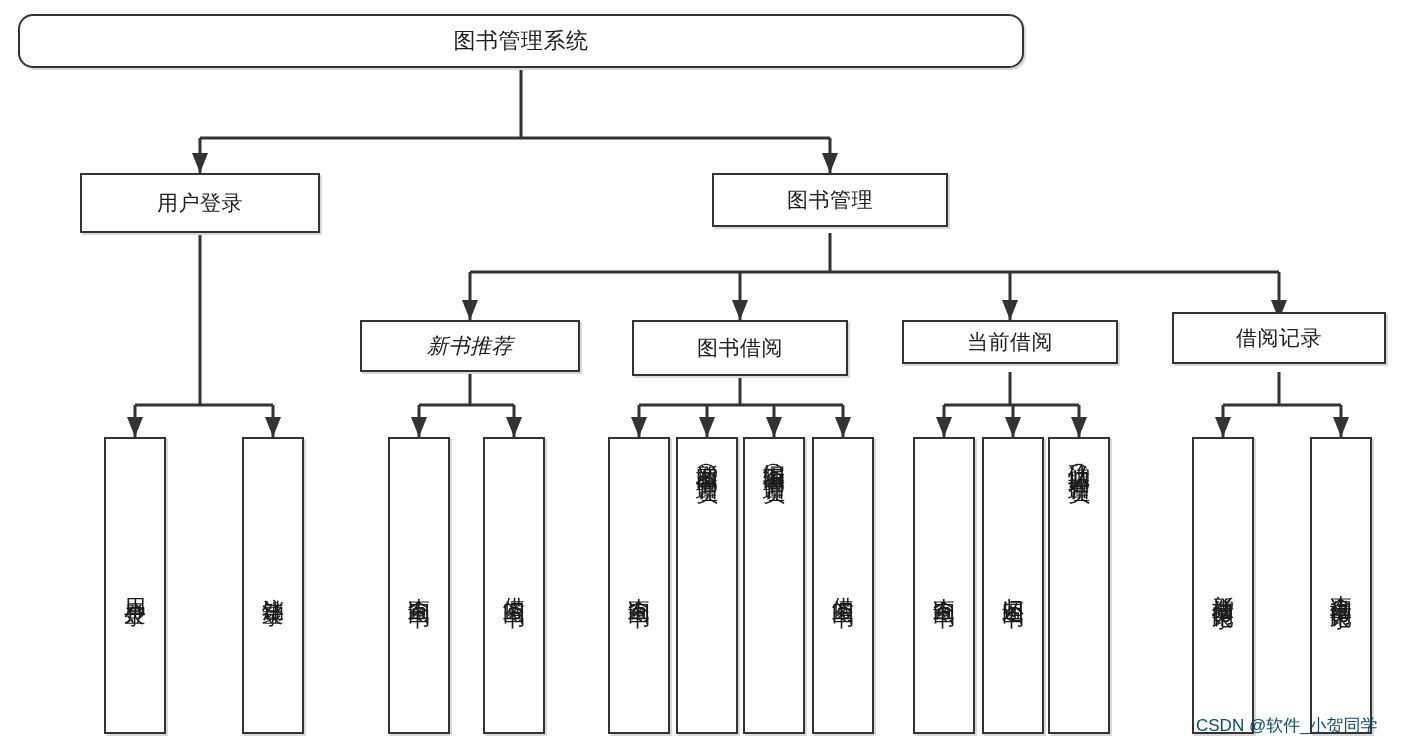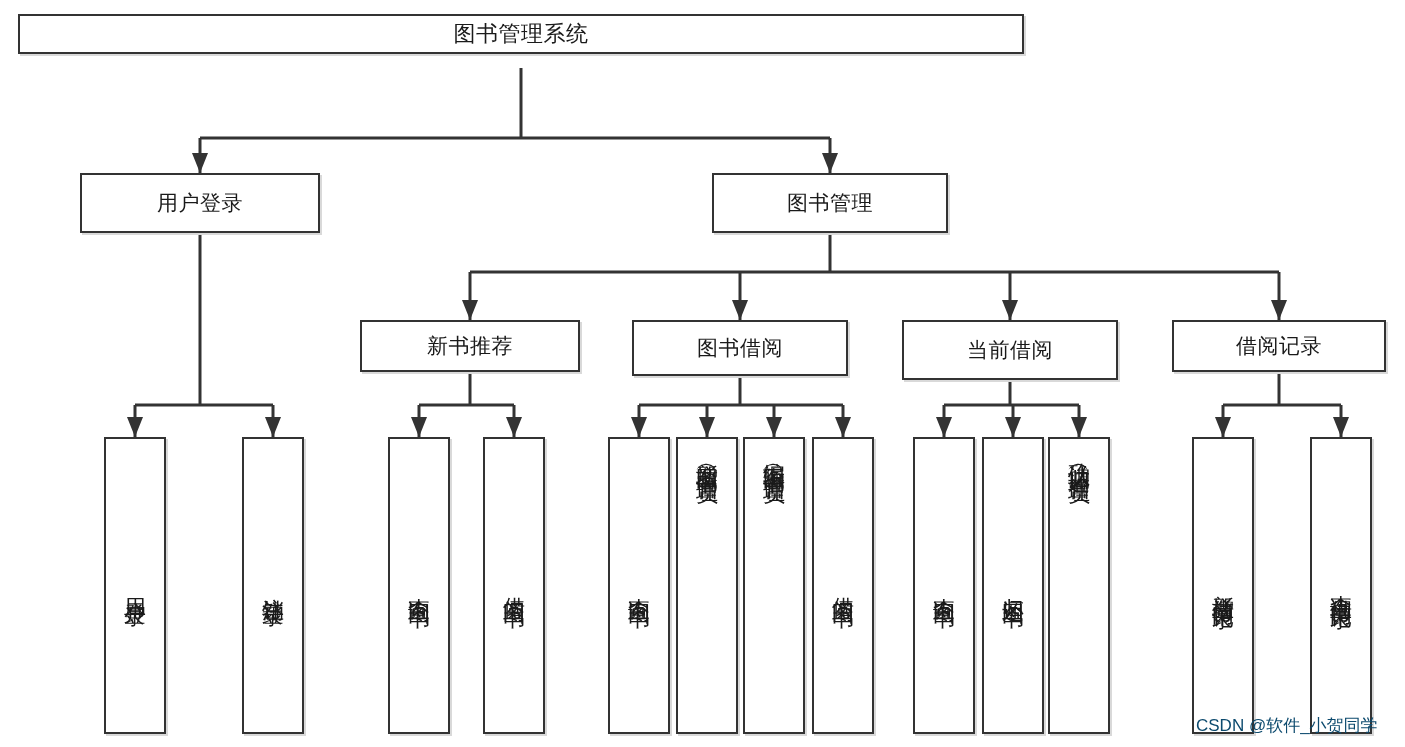--- a/index.html
+++ b/index.html
@@ -125,39 +125,39 @@
       <line x1="1079" y1="405" x2="1079" y2="437" stroke="#333333" stroke-width="3"></line>
       <polygon points="1071,417 1087,417 1079,437" fill="#333333"></polygon>
       <line x1="1279" y1="372" x2="1279" y2="405" stroke="#333333" stroke-width="3"></line>
       <line x1="1223" y1="405" x2="1341" y2="405" stroke="#333333" stroke-width="3"></line>
       <line x1="1223" y1="405" x2="1223" y2="437" stroke="#333333" stroke-width="3"></line>
       <polygon points="1215,417 1231,417 1223,437" fill="#333333"></polygon>
       <line x1="1341" y1="405" x2="1341" y2="437" stroke="#333333" stroke-width="3"></line>
       <polygon points="1333,417 1349,417 1341,437" fill="#333333"></polygon>
     </svg>
   <div id="node-layer">
-      <div class="node horiz root" style="left: 18px; top: 14px; width: 1006px; height: 40px;">
+      <div class="node horiz root" style="left: 18px; top: 14px; width: 1006px; height: 54px; border-radius: 15px;">
         <span class="node-label">图书管理系统</span>
       </div>
       <div class="node horiz" style="left: 80px; top: 173px; width: 240px; height: 60px;">
         <span class="node-label">用户登录</span>
       </div>
-      <div class="node horiz" style="left: 712px; top: 173px; width: 236px; height: 60px;">
+      <div class="node horiz" style="left: 712px; top: 173px; width: 236px; height: 54px;">
         <span class="node-label">图书管理</span>
       </div>
-      <div class="node horiz" style="left: 360px; top: 320px; width: 220px; height: 52px;">
+      <div class="node horiz" style="left: 360px; top: 320px; width: 220px; height: 52px; font-style: italic;">
         <span class="node-label">新书推荐</span>
       </div>
       <div class="node horiz" style="left: 632px; top: 320px; width: 216px; height: 56px;">
         <span class="node-label">图书借阅</span>
       </div>
-      <div class="node horiz" style="left: 902px; top: 320px; width: 216px; height: 60px;">
+      <div class="node horiz" style="left: 902px; top: 320px; width: 216px; height: 44px;">
         <span class="node-label">当前借阅</span>
       </div>
-      <div class="node horiz" style="left: 1172px; top: 320px; width: 214px; height: 52px;">
+      <div class="node horiz" style="left: 1172px; top: 312px; width: 214px; height: 52px;">
         <span class="node-label">借阅记录</span>
       </div>
       <div class="node vert center-text" style="left: 104px; top: 437px; width: 62px; height: 297px;">
         <span class="node-label">用户登录</span>
       </div>
       <div class="node vert center-text" style="left: 242px; top: 437px; width: 62px; height: 297px;">
         <span class="node-label">注销登录</span>
       </div>
       <div class="node vert center-text" style="left: 388px; top: 437px; width: 62px; height: 297px;">
         <span class="node-label">查询图书</span>

